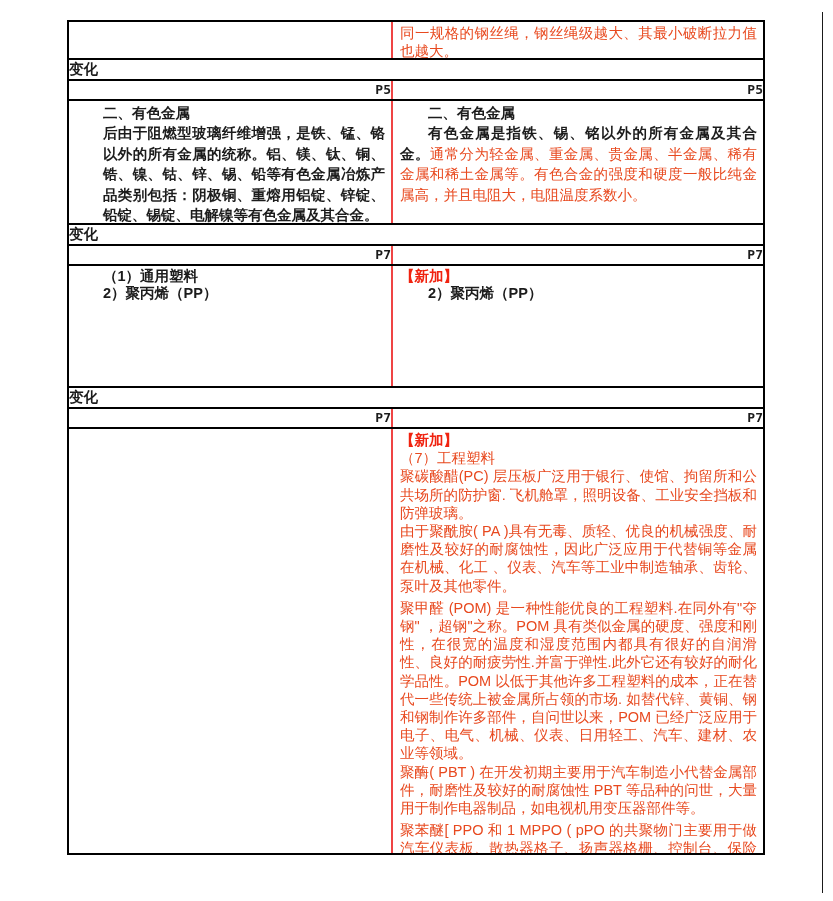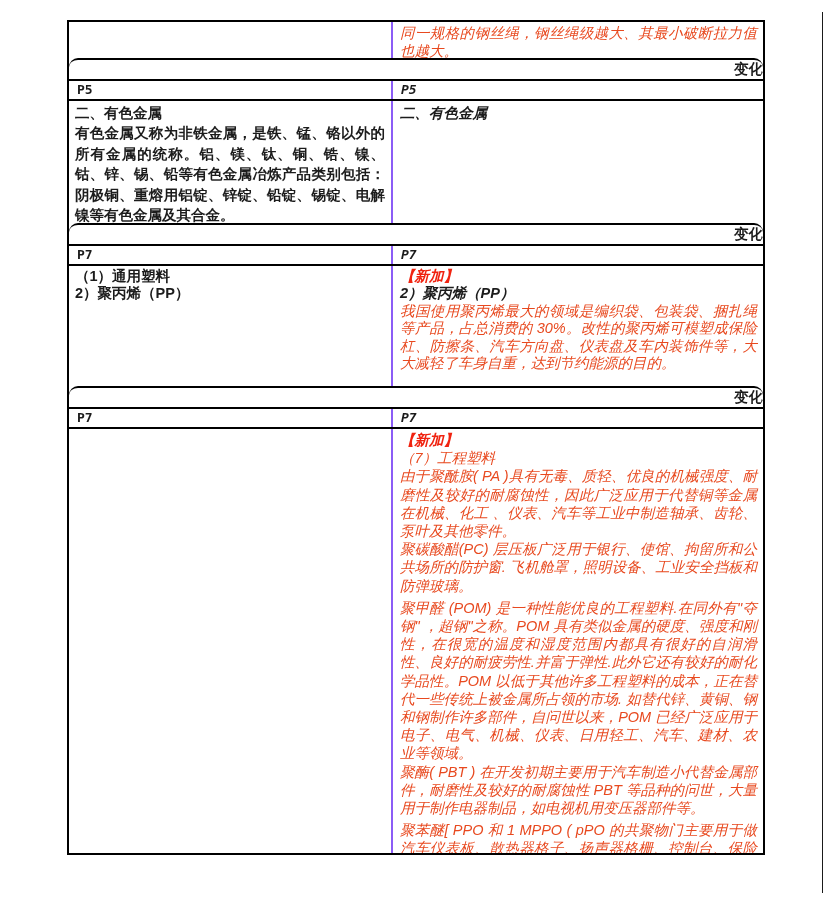--- a/index.html
+++ b/index.html
@@ -15,28 +15,28 @@
     width:694px;
     border:2px solid #000;
     background:#fff;
     font-size:14.5px;
     color:var(--black);
   }
   .row { display:flex; border-top:2px solid #000; overflow:hidden; }
   .row:first-child { border-top:none; }
   .cell { box-sizing:border-box; overflow:hidden; }
   .cell.left  { width:322px; padding:2px 6px 2px 6px; }
-  .cell.right { flex:1; border-left:2px solid #8b5cf6; padding:2px 6px 2px 7px;font-style:italic; }
-  .row.merged { justify-content:flex-end; align-items:center;border-radius:9px; }
+  .cell.right { flex:1; border-left:2px solid #ef4444; padding:2px 6px 2px 7px; }
+  .row.merged { justify-content:flex-start; align-items:center; }
   .row.merged .merged-label { font-weight:bold; font-size:14.5px; }
-  .row.pagerow .cell { text-align:left; font-family:"DejaVu Sans Mono", monospace; font-weight:bold; font-size:13px; padding:1px 0 2px 8px; }
+  .row.pagerow .cell { text-align:right; font-family:"DejaVu Sans Mono", monospace; font-weight:bold; font-size:13px; padding:1px 0 2px 8px; }
   p { margin:0; text-align:justify; }
   .red   { color:var(--red); }
   .tag   { color:var(--tag_red); }
-  .black { color:var(--black); font-weight:bold; }
+  .black { color:var(--black); font-weight:bold;margin-left:28px; }
   .bold  { font-weight:bold; }
   
   .r1  { line-height:18px; height:36px; }
   .r4  { line-height:20.4px; height:122px; }
   .r7  { line-height:17.4px; height:120px; }
   .r10 { line-height:18.2px; height:424px; }
   .gap { margin-top:4px; }
   .page-edge-line {
     position:absolute; left:822px; top:12px;
     width:1px; height:881px; background:#1a1a1a;
@@ -59,64 +59,64 @@
   </div>
 
   <div class="row pagerow">
     <div class="cell left">P5</div>
     <div class="cell right">P5</div>
   </div>
 
   <div class="row r4">
     <div class="cell left">
       <p class="black">二、有色金属</p>
-      <p class="black">有色金属又称为非铁金属，是铁、锰、铬以外的所有金属的统称。铝、镁、钛、铜、锆、镍、钴、锌、锡、铅等有色金属冶炼产品类别包括：阴极铜、重熔用铝锭、锌锭、铅锭、锡锭、电解镍等有色金属及其合金。</p>
+      <p class="black">后由于阻燃型玻璃纤维增强，是铁、锰、铬以外的所有金属的统称。铝、镁、钛、铜、锆、镍、钴、锌、锡、铅等有色金属冶炼产品类别包括：阴极铜、重熔用铝锭、锌锭、铅锭、锡锭、电解镍等有色金属及其合金。</p>
     </div>
     <div class="cell right">
       <p class="black">二、有色金属</p>
+      <p><span class="black">有色金属是指铁、锡、铭以外的所有金属及其合金。</span><span class="red">通常分为轻金属、重金属、贵金属、半金属、稀有金属和稀土金属等。有色合金的强度和硬度一般比纯金属高，并且电阻大，电阻温度系数小。</span></p>
     </div>
   </div>
 
   <div class="row merged">
     <span class="merged-label">变化</span>
   </div>
 
   <div class="row pagerow">
     <div class="cell left">P7</div>
     <div class="cell right">P7</div>
   </div>
 
   <div class="row r7">
     <div class="cell left">
       <p class="black">（1）通用塑料</p>
       <p class="black">2）聚丙烯（PP）</p>
     </div>
     <div class="cell right">
       <p class="tag bold">【新加】</p>
       <p class="black">2）聚丙烯（PP）</p>
-      <p class="red">我国使用聚丙烯最大的领域是编织袋、包装袋、捆扎绳等产品，占总消费的 30%。改性的聚丙烯可模塑成保险杠、防擦条、汽车方向盘、仪表盘及车内装饰件等，大大减轻了车身自重，达到节约能源的目的。</p>
     </div>
   </div>
 
   <div class="row merged">
     <span class="merged-label">变化</span>
   </div>
 
   <div class="row pagerow">
     <div class="cell left">P7</div>
     <div class="cell right">P7</div>
   </div>
 
   <div class="row r10">
     <div class="cell left"></div>
     <div class="cell right">
       <p class="tag bold">【新加】</p>
       <p class="red">（7）工程塑料</p>
+      <p class="red">聚碳酸醋(PC) 层压板广泛用于银行、使馆、拘留所和公共场所的防护窗. 飞机舱罩，照明设备、工业安全挡板和防弹玻璃。</p>
       <p class="red">由于聚酰胺( PA )具有无毒、质轻、优良的机械强度、耐磨性及较好的耐腐蚀性，因此广泛应用于代替铜等金属在机械、化工 、仪表、汽车等工业中制造轴承、齿轮、泵叶及其他零件。</p>
-      <p class="red">聚碳酸醋(PC) 层压板广泛用于银行、使馆、拘留所和公共场所的防护窗. 飞机舱罩，照明设备、工业安全挡板和防弹玻璃。</p>
       <p class="red gap">聚甲醛 (POM) 是一种性能优良的工程塑料.在同外有"夺钢" ，超钢"之称。POM 具有类似金属的硬度、强度和刚性，在很宽的温度和湿度范围内都具有很好的自润滑性、良好的耐疲劳性.并富于弹性.此外它还有较好的耐化学品性。POM 以低于其他许多工程塑料的成本，正在替代一些传统上被金属所占领的市场. 如替代锌、黄铜、钢和钢制作许多部件，自问世以来，POM 已经广泛应用于电子、电气、机械、仪表、日用轻工、汽车、建材、农业等领域。</p>
       <p class="red">聚酶( PBT ) 在开发初期主要用于汽车制造小代替金属部件，耐磨性及较好的耐腐蚀性 PBT 等品种的问世，大量用于制作电器制品，如电视机用变压器部件等。</p>
       <p class="red gap">聚苯醚[ PPO 和 1 MPPO ( pPO 的共聚物门主要用于做汽车仪表板、散热器格子、扬声器格栅、控制台、保险盒、继电器箱、连接器、轮罩 。电子电器工业上广泛用于制</p>
     </div>
   </div>
 
 </div>
 
 <div class="page-edge-line"></div>
 

